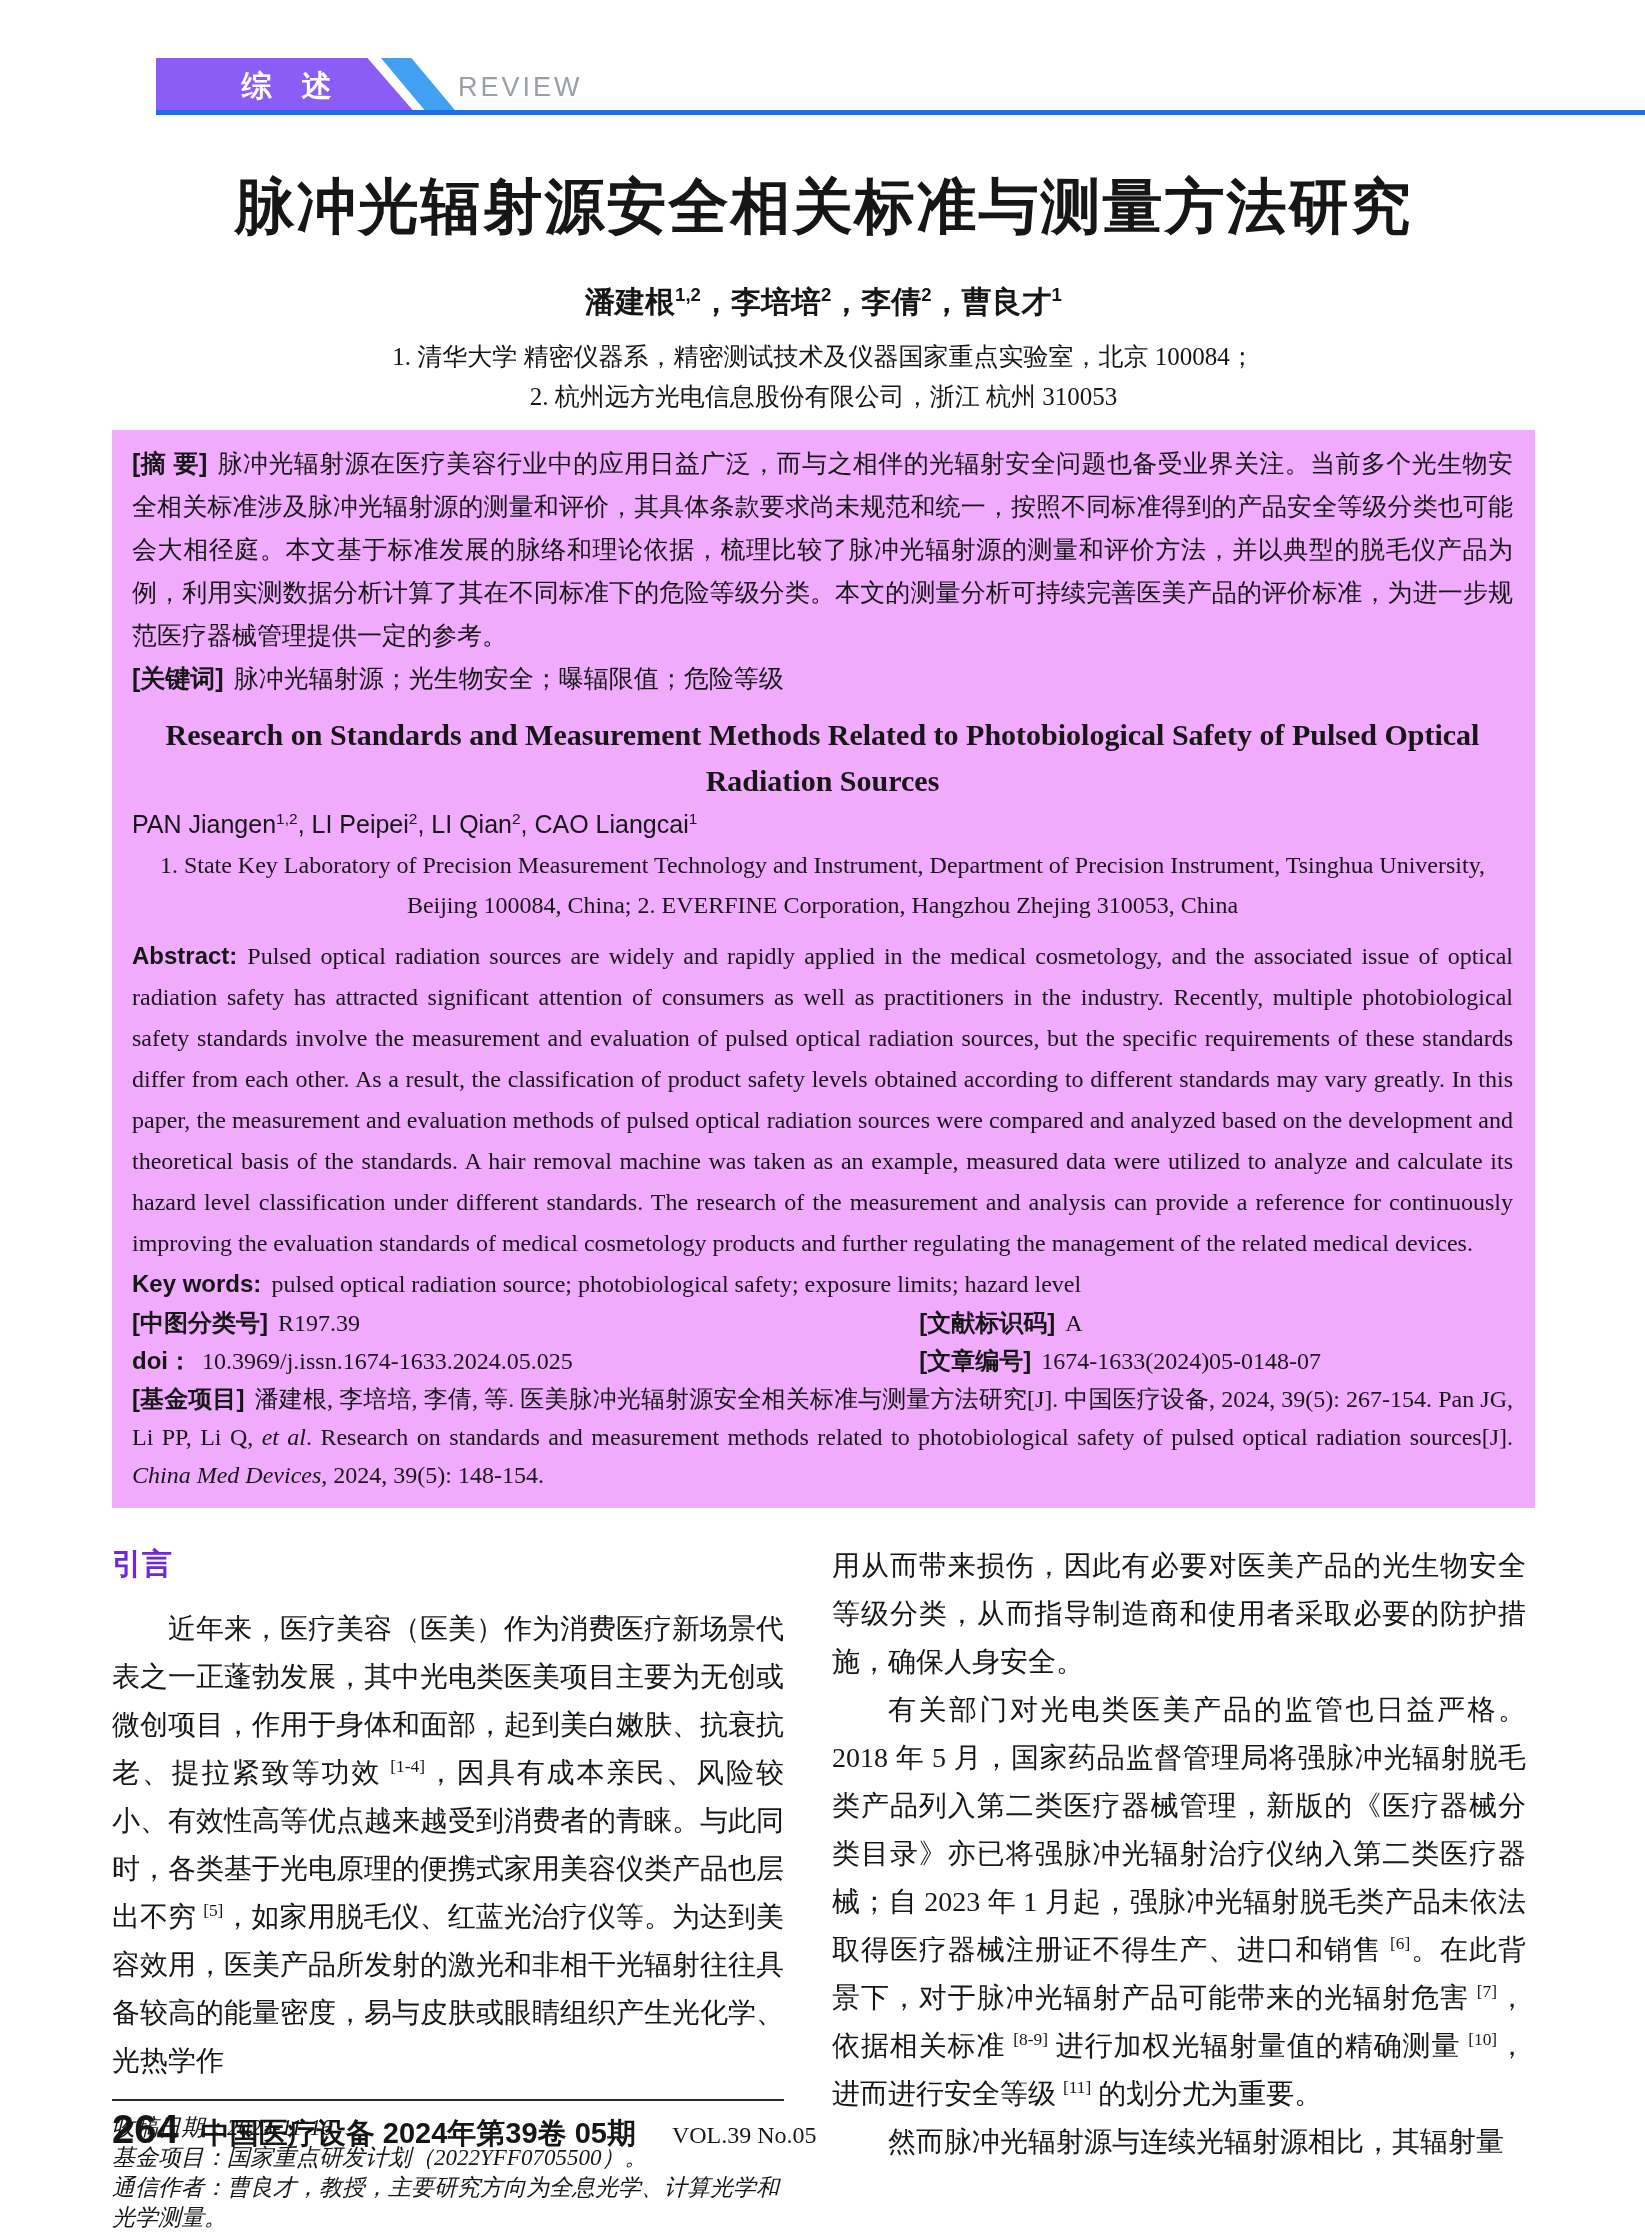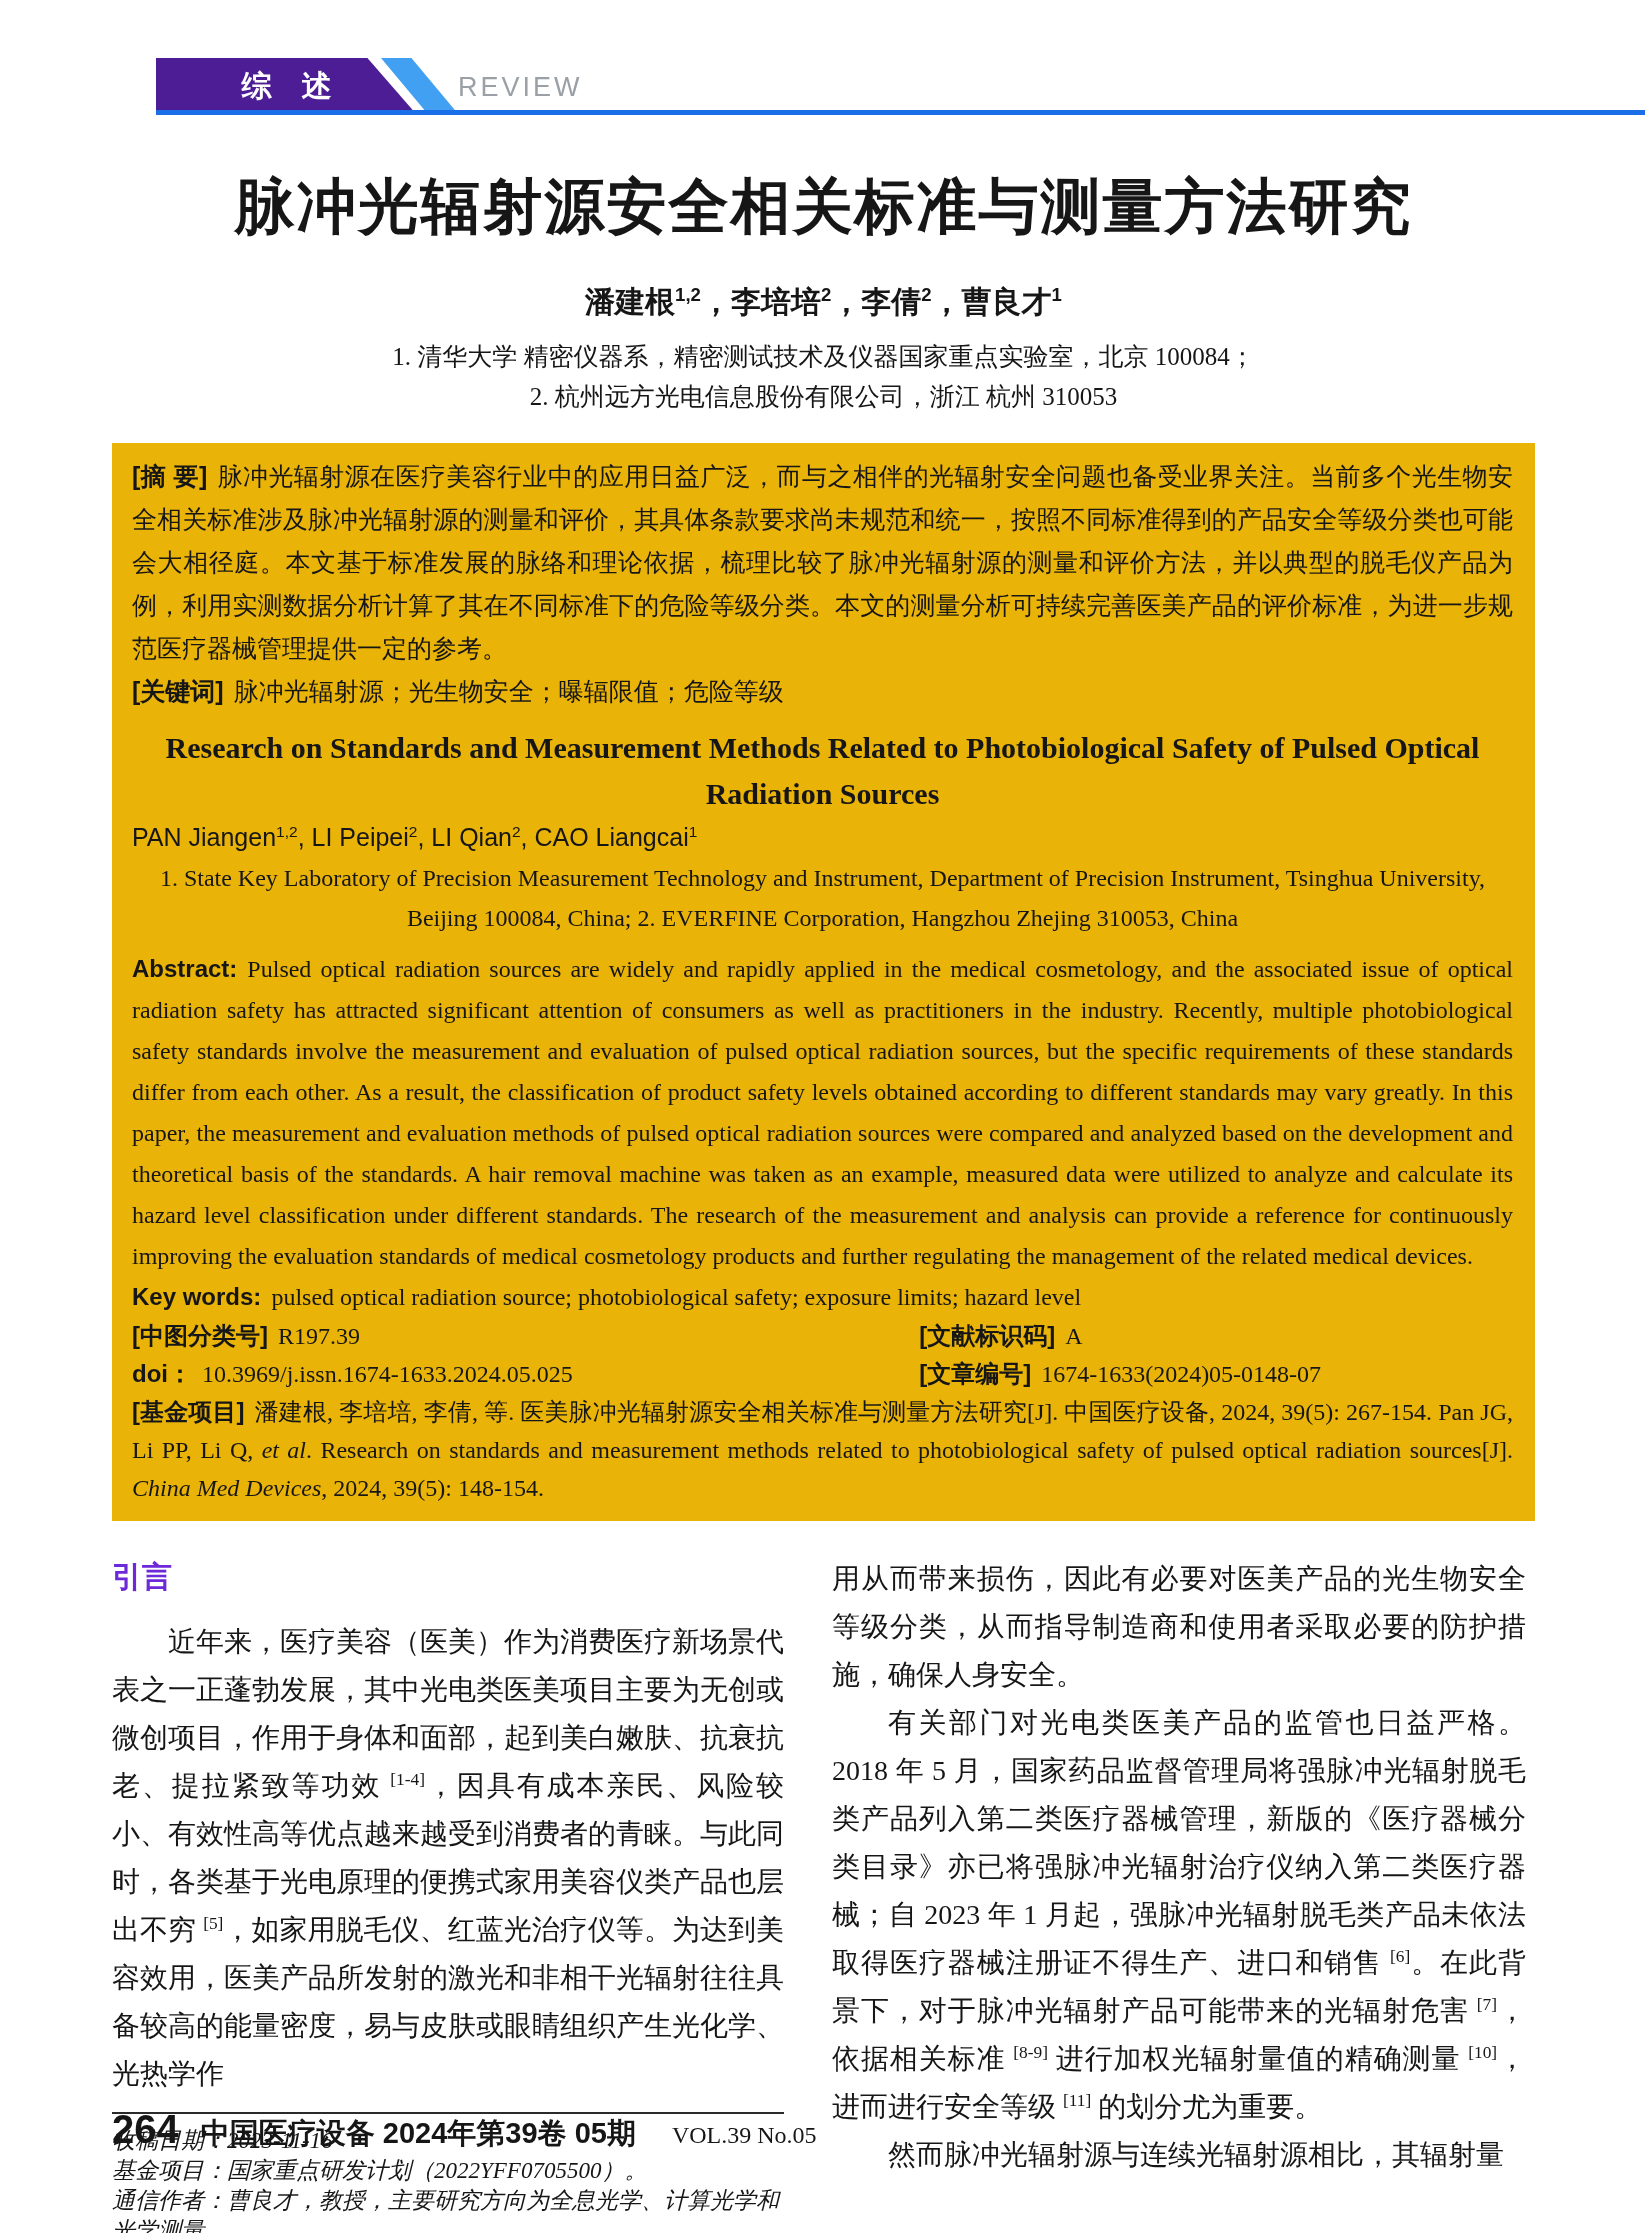--- a/index.html
+++ b/index.html
@@ -1,39 +1,39 @@
 <!DOCTYPE html>
 <html><head>
 <meta charset="utf-8">
 <style>
   html,body{margin:0;padding:0;background:#fff;}
   .page{position:relative;width:1646px;height:2234px;background:#ffffff;overflow:hidden;
         font-family:"Liberation Serif",serif;color:#161616;}
 
   
-  .badge-dark{position:absolute;left:156px;top:58px;width:261px;height:57px;background:#4c1d95;
+  .badge-dark{position:absolute;left:156px;top:58px;width:261px;height:57px;background:#8b5cf6;
               clip-path:polygon(0 0,81% 0,100% 100%,0 100%);
               display:flex;align-items:center;justify-content:center;}
   .badge-light{position:absolute;left:381px;top:58px;width:78px;height:57px;background:#41a0f2;
               clip-path:polygon(0 0,39% 0,100% 100%,61% 100%);}
   .badge-text{font-family:"Liberation Sans",sans-serif;color:#ffffff;font-size:30px;font-weight:bold;white-space:pre;}
   .review-en{position:absolute;left:458px;top:72px;font-family:"Liberation Sans",sans-serif;
              color:#9aa0a6;font-size:27px;letter-spacing:3px;}
   .hdr-rule{position:absolute;left:156px;right:0;top:110px;height:5px;background:#1a6fe8;}
 
   
   .content{position:absolute;left:112px;top:167px;width:1423px;}
   .title-cn{margin:0;text-align:center;font-size:60px;font-weight:bold;letter-spacing:2px;}
   .authors-cn{margin-top:34px;text-align:center;font-family:"Liberation Sans",sans-serif;
               font-size:30px;font-weight:bold;}
   .affil{text-align:center;font-size:25px;line-height:40px;}
   .affil-first{margin-top:14px;}
 
   
-  .graybox{margin-top:26px;background:#eab308;padding:12px 22px 14px 20px;}
+  .graybox{margin-top:13px;background:#f0abfc;padding:12px 22px 14px 20px;}
   .lbl{font-family:"Liberation Sans",sans-serif;font-weight:bold;margin-right:10px;font-style:normal;}
   .lbl-plain{font-family:"Liberation Sans",sans-serif;margin-right:10px;font-weight:bold;}
   .abs-cn{margin:0;font-size:25px;line-height:43px;text-align:justify;}
   .kw-cn{margin:0;font-size:25px;line-height:43px;}
   .title-en{margin:12px 0 0;text-align:center;font-size:30px;font-weight:bold;line-height:46px;}
   .authors-en{margin:6px 0 0;text-align:left;font-family:"Liberation Sans",sans-serif;font-size:25px;}
   .affil-en{margin:6px 0 0;text-align:center;font-size:24px;line-height:40px;}
   .abs-en{margin:10px 0 0;font-size:24px;line-height:41px;text-align:justify;}
   .kw-en{margin:0;font-size:24px;line-height:40px;}
   .meta-row{display:flex;font-size:24px;line-height:38px;}

